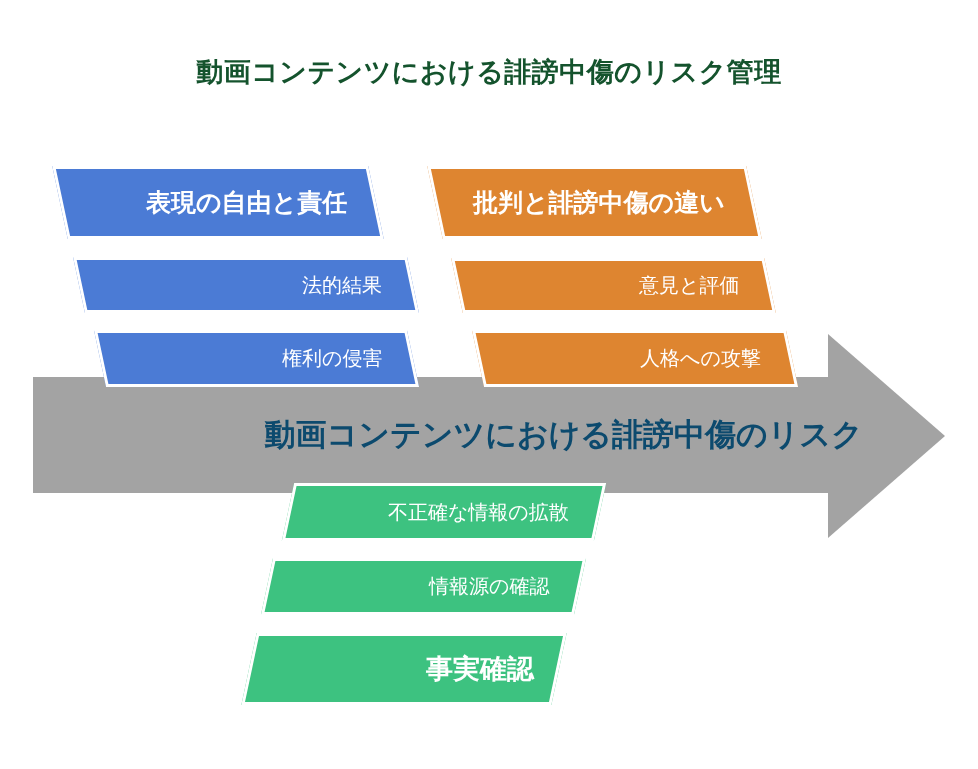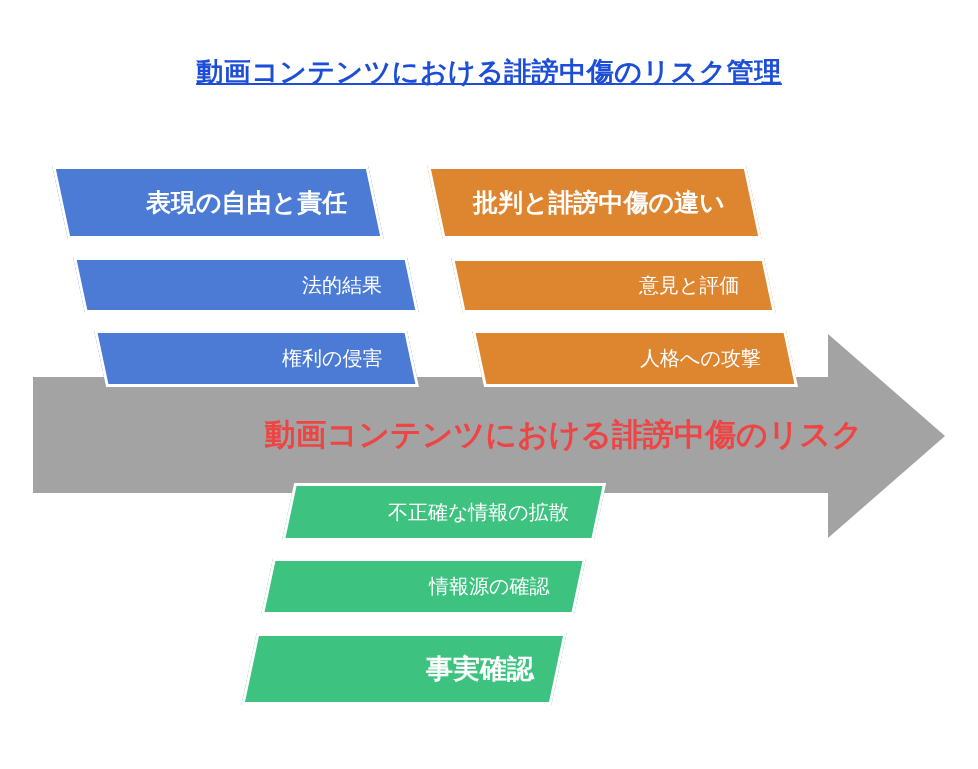--- a/index.html
+++ b/index.html
@@ -46,25 +46,25 @@
   .o3{left:478px;top:330px;width:314px;height:57px;}
   .g1{left:288px;top:483px;width:312px;height:58px;}
   .g2{left:267px;top:558px;width:313px;height:57px;}
   .g3{left:249px;top:633px;width:310px;height:72px;}
 </style>
 </head>
 <body>
 
 <div class="canvas">
 
-  <div class="title" style="color: #1d4ed8; text-decoration: underline;">動画コンテンツにおける誹謗中傷のリスク管理</div>
+  <div class="title" style="color: #14532d;">動画コンテンツにおける誹謗中傷のリスク管理</div>
 
   <div class="arrow-shaft" style="background-color: rgb(163, 163, 163);"></div>
   <div class="arrow-head" style="border-left-color: rgb(163, 163, 163);"></div>
-  <div class="arrow-label" style="color: #ef4444;">動画コンテンツにおける誹謗中傷のリスク</div>
+  <div class="arrow-label" style="color: #0c4a6e;">動画コンテンツにおける誹謗中傷のリスク</div>
 
   <div class="shape lean-r b1" style="background-color: rgb(75, 123, 213);">
     <span class="label hdr-text">表現の自由と責任</span>
   </div>
   <div class="shape lean-r b2" style="background-color: rgb(75, 123, 213);">
     <span class="label item-text">法的結果</span>
   </div>
   <div class="shape lean-r b3" style="background-color: rgb(75, 123, 213);">
     <span class="label item-text">権利の侵害</span>
   </div>

